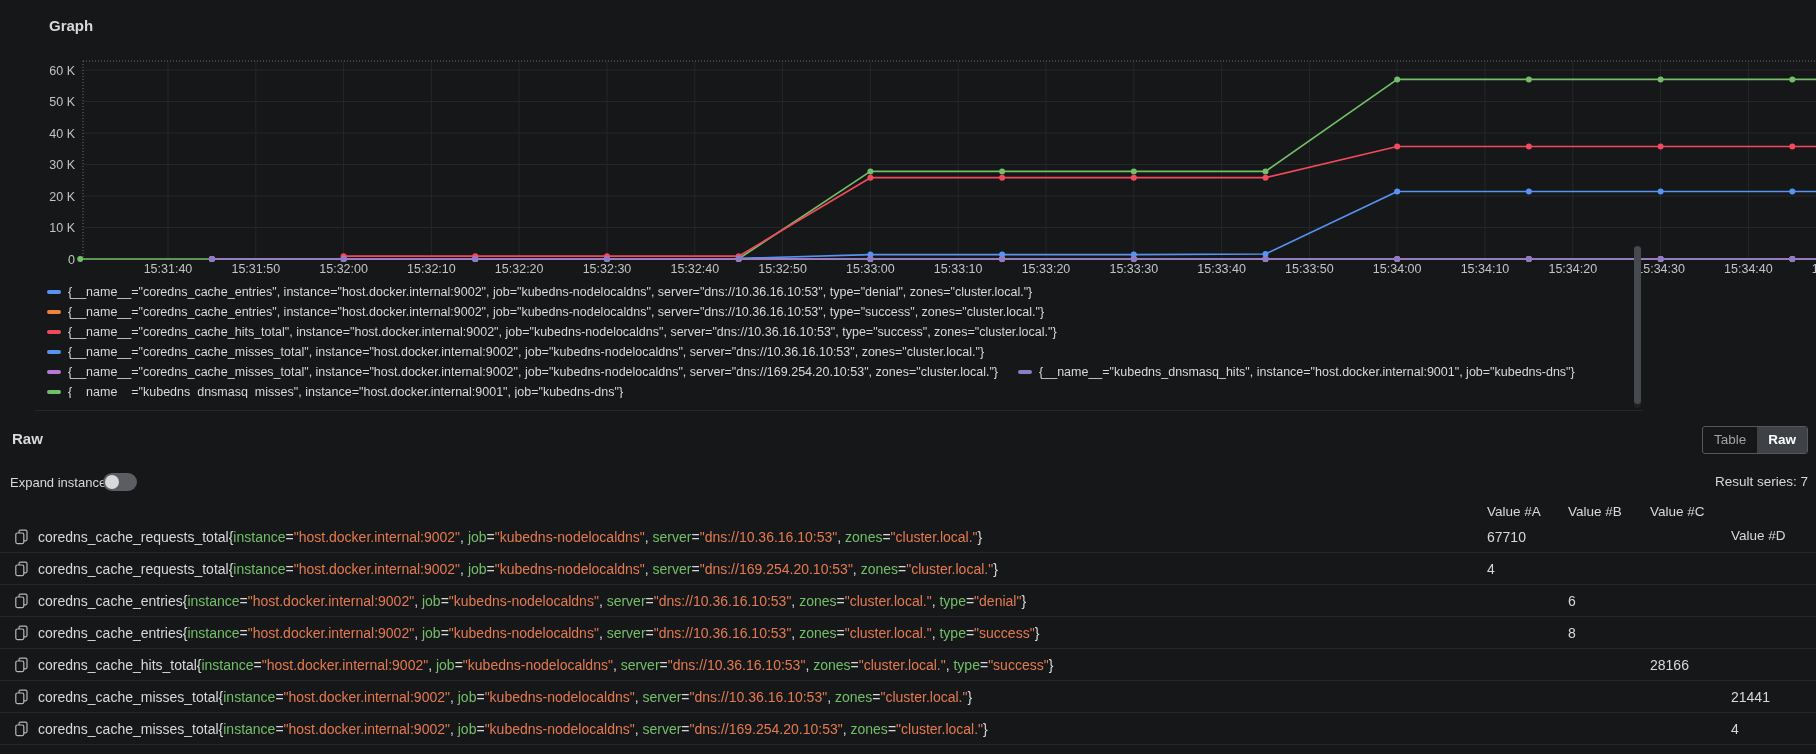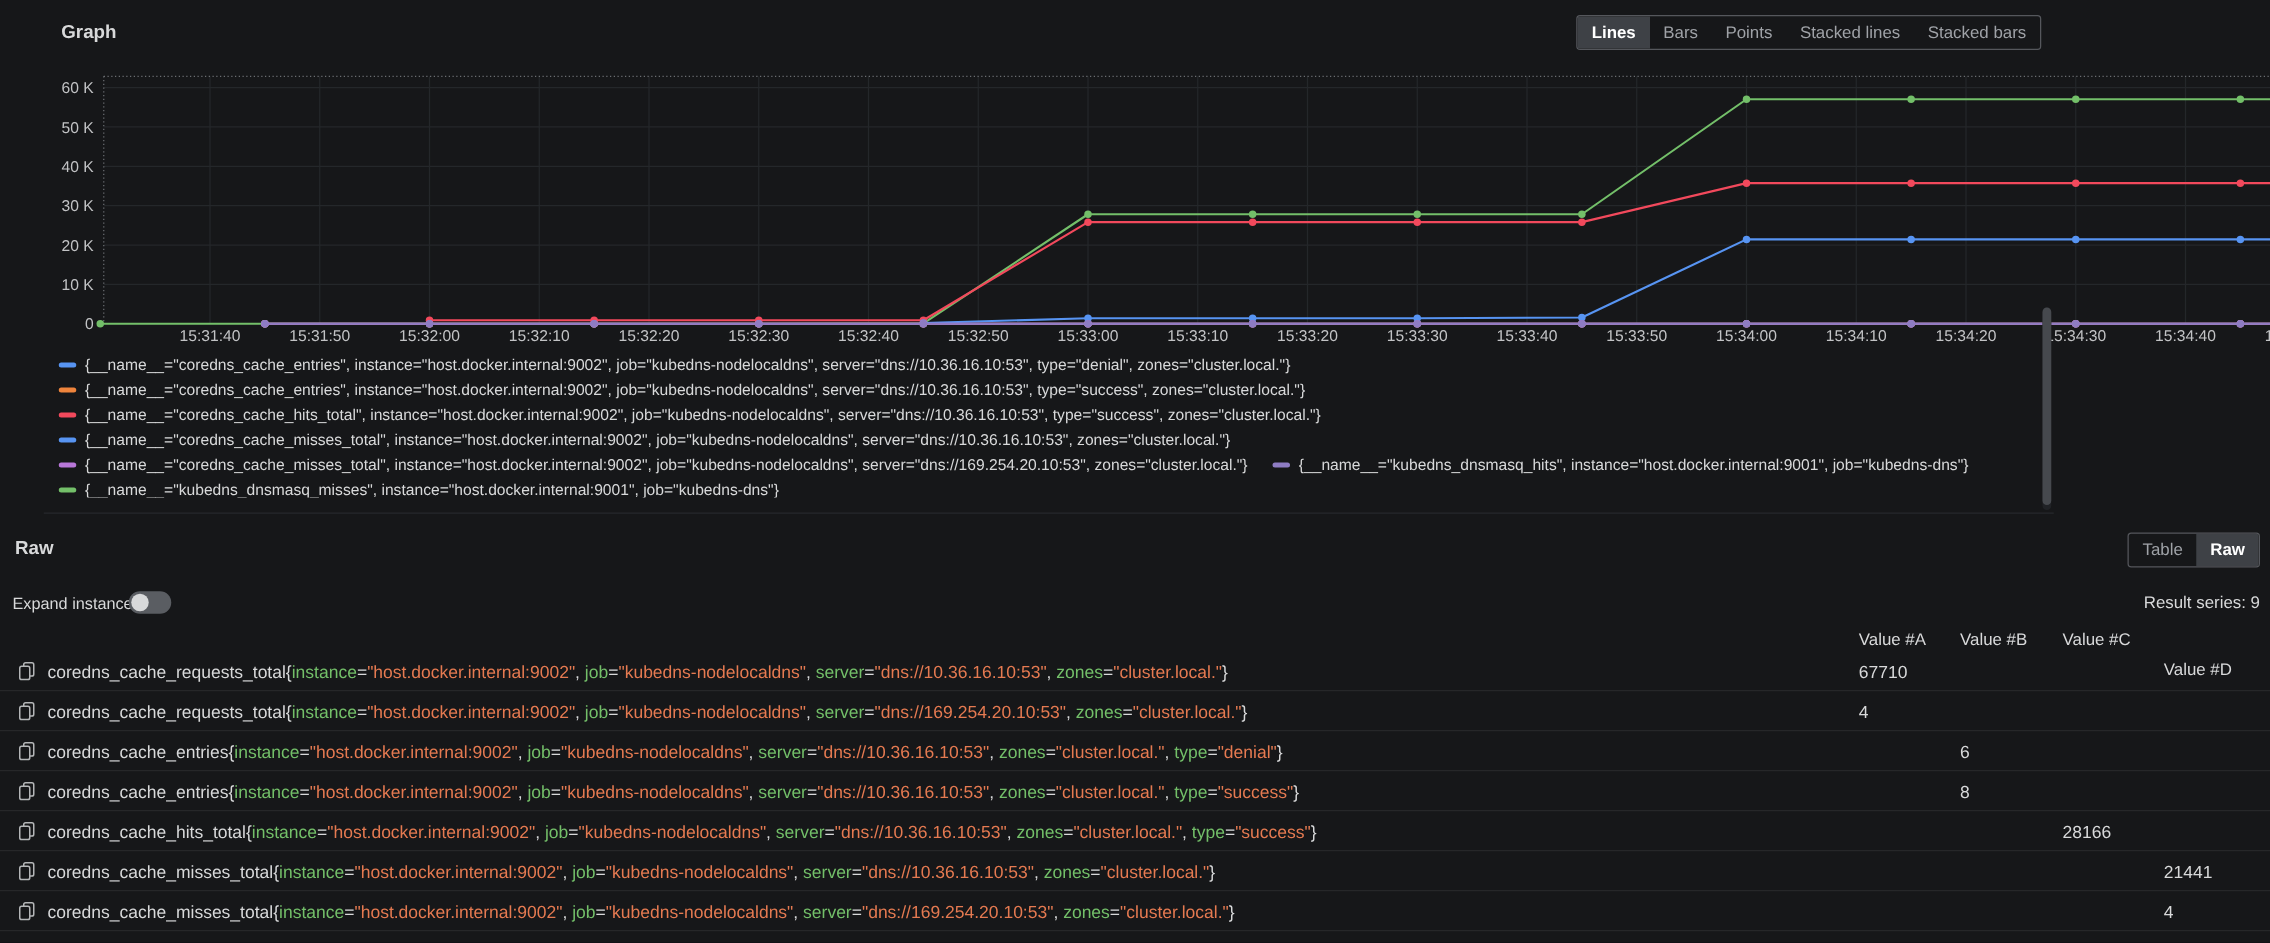--- a/index.html
+++ b/index.html
@@ -33,27 +33,20 @@
   .val{position:absolute;font-size:14px;color:#d8d9da;}
   text{font-family:"Liberation Sans",sans-serif;}
 </style>
 </head>
 <body>
 
 <div class="app">
 
   <section class="graph-panel">
     <div class="panel-title" style="left:14px;top:17px;">Graph</div>
-    <div class="btn-group" style="right:10px;top:12px;" id="graph-modes">
-        <div class="btn active">Lines</div>
-        <div class="btn">Bars</div>
-        <div class="btn">Points</div>
-        <div class="btn">Stacked lines</div>
-        <div class="btn">Stacked bars</div>
-      </div>
     <div class="chart-wrap">
       <svg id="chart-svg" width="1816" height="235" viewBox="0 0 1816 235">
           <line x1="133" y1="11" x2="133" y2="209" stroke="#24272a" stroke-width="1"></line>
           <text x="133" y="223" font-size="12.5" fill="#c2c3c5" text-anchor="middle">15:31:40</text>
           <line x1="220.8" y1="11" x2="220.8" y2="209" stroke="#24272a" stroke-width="1"></line>
           <text x="220.8" y="223" font-size="12.5" fill="#c2c3c5" text-anchor="middle">15:31:50</text>
           <line x1="308.6" y1="11" x2="308.6" y2="209" stroke="#24272a" stroke-width="1"></line>
           <text x="308.6" y="223" font-size="12.5" fill="#c2c3c5" text-anchor="middle">15:32:00</text>
           <line x1="396.4" y1="11" x2="396.4" y2="209" stroke="#24272a" stroke-width="1"></line>
           <text x="396.4" y="223" font-size="12.5" fill="#c2c3c5" text-anchor="middle">15:32:10</text>
@@ -238,21 +231,21 @@
   <section class="raw-panel">
     <div class="panel-title" style="left:12px;top:19px;">Raw</div>
     <div class="btn-group" style="right:8px;top:15px;" id="raw-views">
         <div class="btn">Table</div>
         <div class="btn active">Raw</div>
       </div>
     <div class="controls-label">Expand instance</div>
     <div class="switch">
         <div class="knob"></div>
       </div>
-    <div class="result-series">Result series: 9</div>
+    <div class="result-series">Result series: 7</div>
     <div id="thead">
         <span class="thead-cell" style="left: 1487px;">Value #A</span>
         <span class="thead-cell" style="left: 1568px;">Value #B</span>
         <span class="thead-cell" style="left: 1650px;">Value #C</span>
         <span class="thead-cell" style="left: 1731px; margin-top: 24px;">Value #D</span>
       </div>
     <div class="rtable" id="rows">
         <div class="rrow">
           <span class="copy-icon">
             <svg width="15" height="16" viewBox="0 0 15 16">

